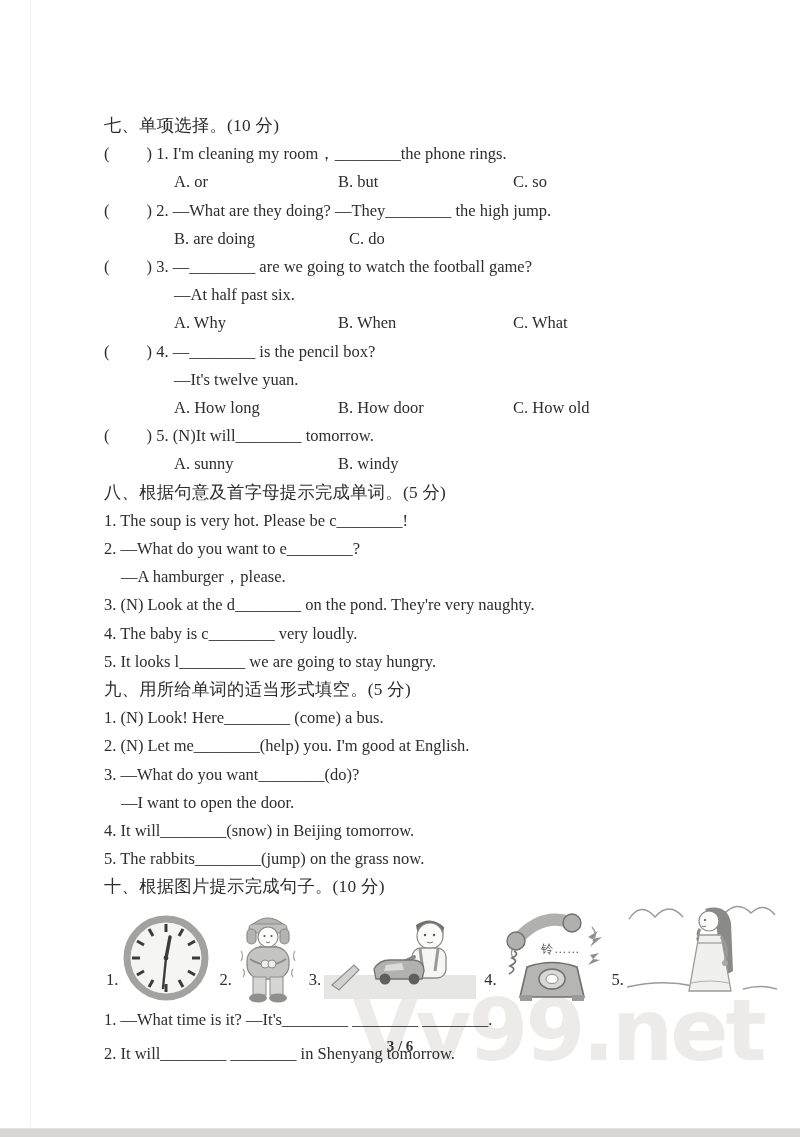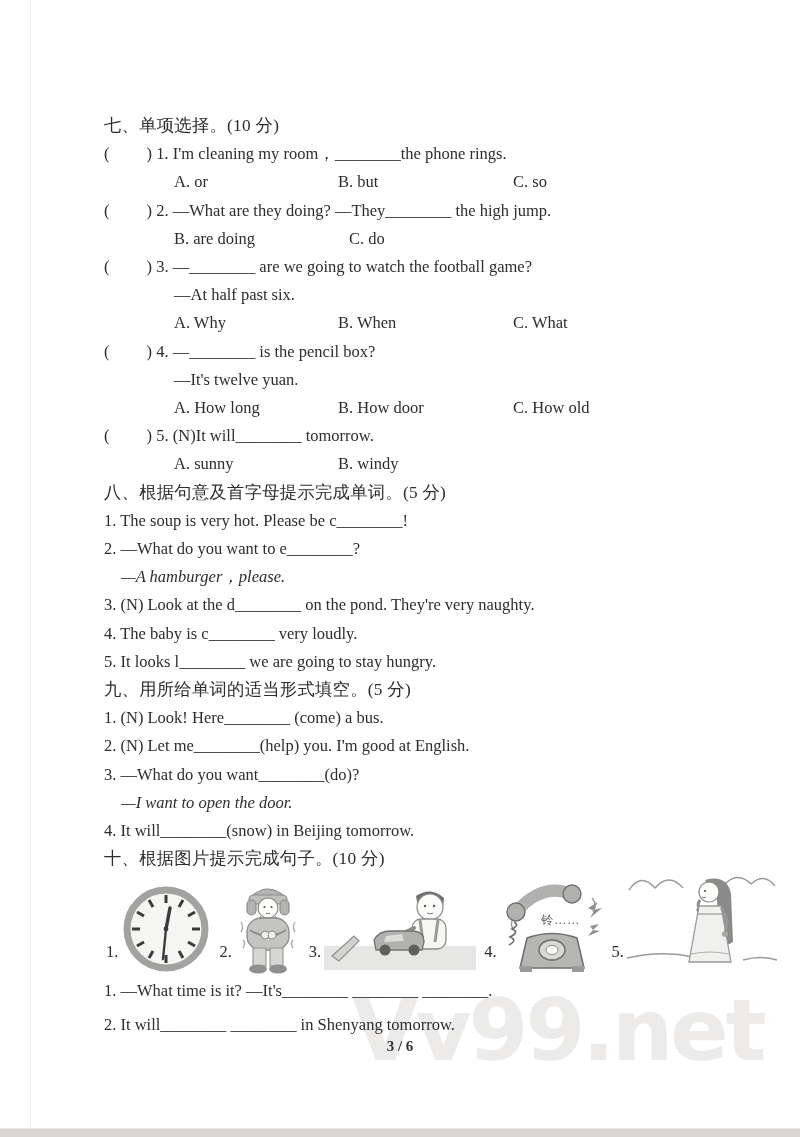--- a/index.html
+++ b/index.html
@@ -21,21 +21,21 @@
   }
   .content {
     position:absolute; left:104px; top:76px; width:662px; z-index:1;
     font-size:16.5px; line-height:28.2px;margin-top:36px;
   }
   .line { white-space:pre-wrap; }
   .sec-title { font-size:17.3px; letter-spacing:0.3px; white-space:pre-wrap; }
   .opts { display:flex; padding-left:70px; line-height:28.2px; }
   .oa { width:164px; } .ob { width:175px; } .oc { flex:1; }
   .ind1 { padding-left:70px; }
-  .ind-small { padding-left:17px;font-style:italic; }
+  .ind-small { padding-left:17px; }
   .fig-row {
     display:flex; align-items:flex-end; height:100px;
     padding-left:2px; gap:8px; margin-top:1px;
   }
   .fig { display:flex; align-items:flex-end; gap:3px; position:relative; }
   .fig-num { padding-bottom:8px; font-size:16.5px; }
   .s10-line { line-height:34px; white-space:pre-wrap; }
   .footer {
     position:absolute; left:0; top:1038px; width:800px; z-index:1;
     text-align:center; font-weight:bold; font-size:15px; color:#333;
@@ -98,20 +98,21 @@
   <div class="line">3. (N) Look at the d________ on the pond. They're very naughty.</div>
   <div class="line">4. The baby is c________ very loudly.</div>
   <div class="line">5. It looks l________ we are going to stay hungry.</div>
 
   <div class="sec-title">九、用所给单词的适当形式填空。(5 分)</div>
   <div class="line">1. (N) Look! Here________ (come) a bus.</div>
   <div class="line">2. (N) Let me________(help) you. I'm good at English.</div>
   <div class="line">3. —What do you want________(do)?</div>
   <div class="line ind-small">—I want to open the door.</div>
   <div class="line">4. It will________(snow) in Beijing tomorrow.</div>
+  <div class="line">5. The rabbits________(jump) on the grass now.</div>
 
   <div class="sec-title">十、根据图片提示完成句子。(10 分)</div>
 
   <div class="fig-row">
 
     <div class="fig">
       <span class="fig-num">1.</span>
       <span>
         <svg width="90" height="92" viewBox="0 0 90 92">
           <circle cx="45" cy="47" r="39" fill="#f5f5f3" stroke="#a2a2a0" stroke-width="7"></circle>

